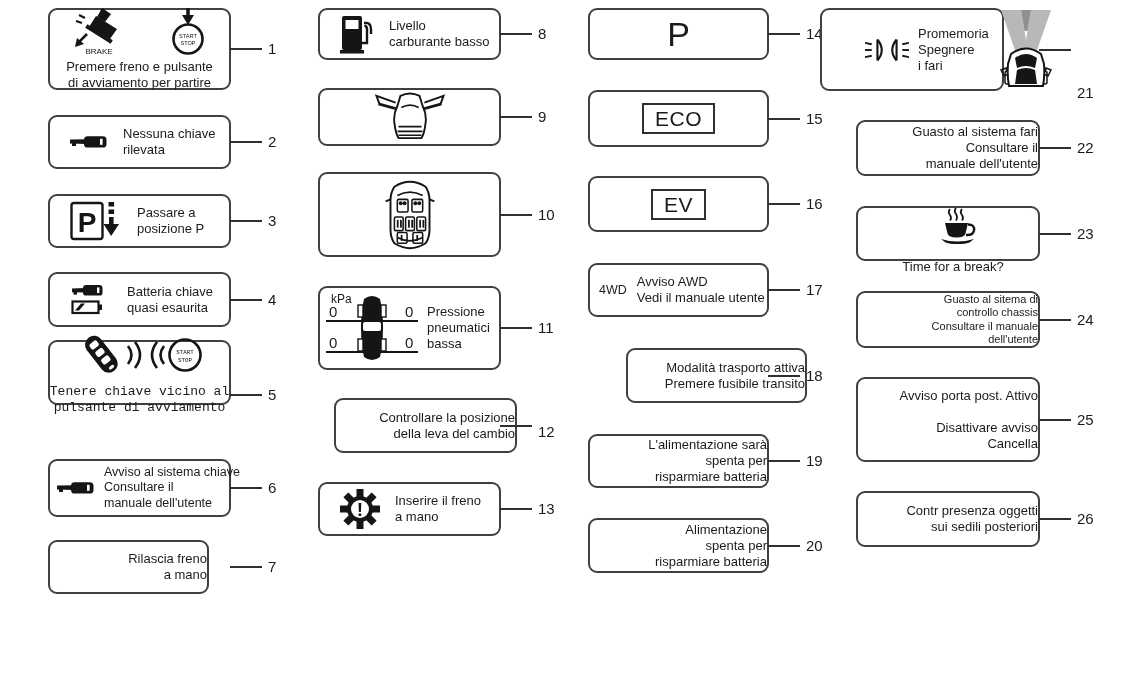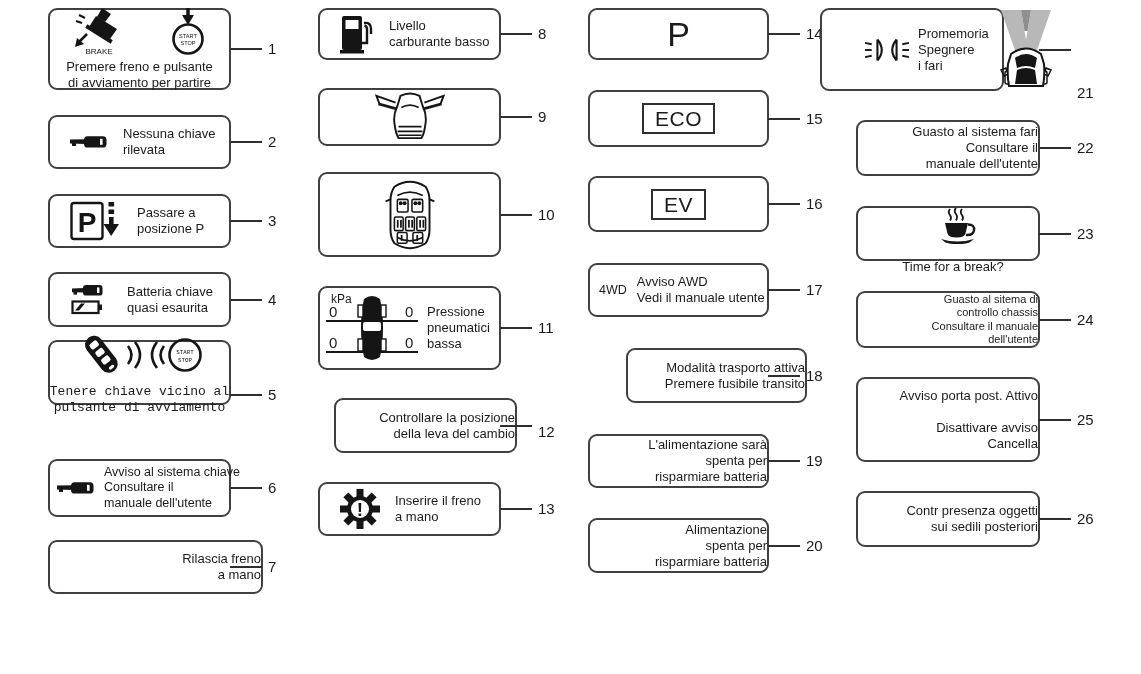--- a/index.html
+++ b/index.html
@@ -167,21 +167,21 @@
         </svg>
       </span>
       <div class="lines">
         <div>Avviso al sistema chiave</div>
         <div>Consultare il</div>
         <div>manuale dell'utente</div>
       </div>
     </div>
     <div class="leader" style="left: 230px; top: 487px; width: 32px;"></div>
     <div class="num" style="left: 268px; top: 480px;">6</div>
-    <div class="cb l-center" style="left: 48px; top: 540px; width: 215px; height: 54px;">
+    <div class="cb l-center" style="left: 48px; top: 540px; width: 161px; height: 54px;">
       <div class="lines">
         <div>Rilascia freno</div>
         <div>a mano</div>
       </div>
     </div>
     <div class="leader" style="left: 230px; top: 566px; width: 32px;"></div>
     <div class="num" style="left: 268px; top: 559px;">7</div>
     <div class="cb l-icon-left" style="left: 318px; top: 8px; width: 183px; height: 52px;">
       <span class="icon">
         <svg width="34" height="42" viewBox="0 0 34 42">

